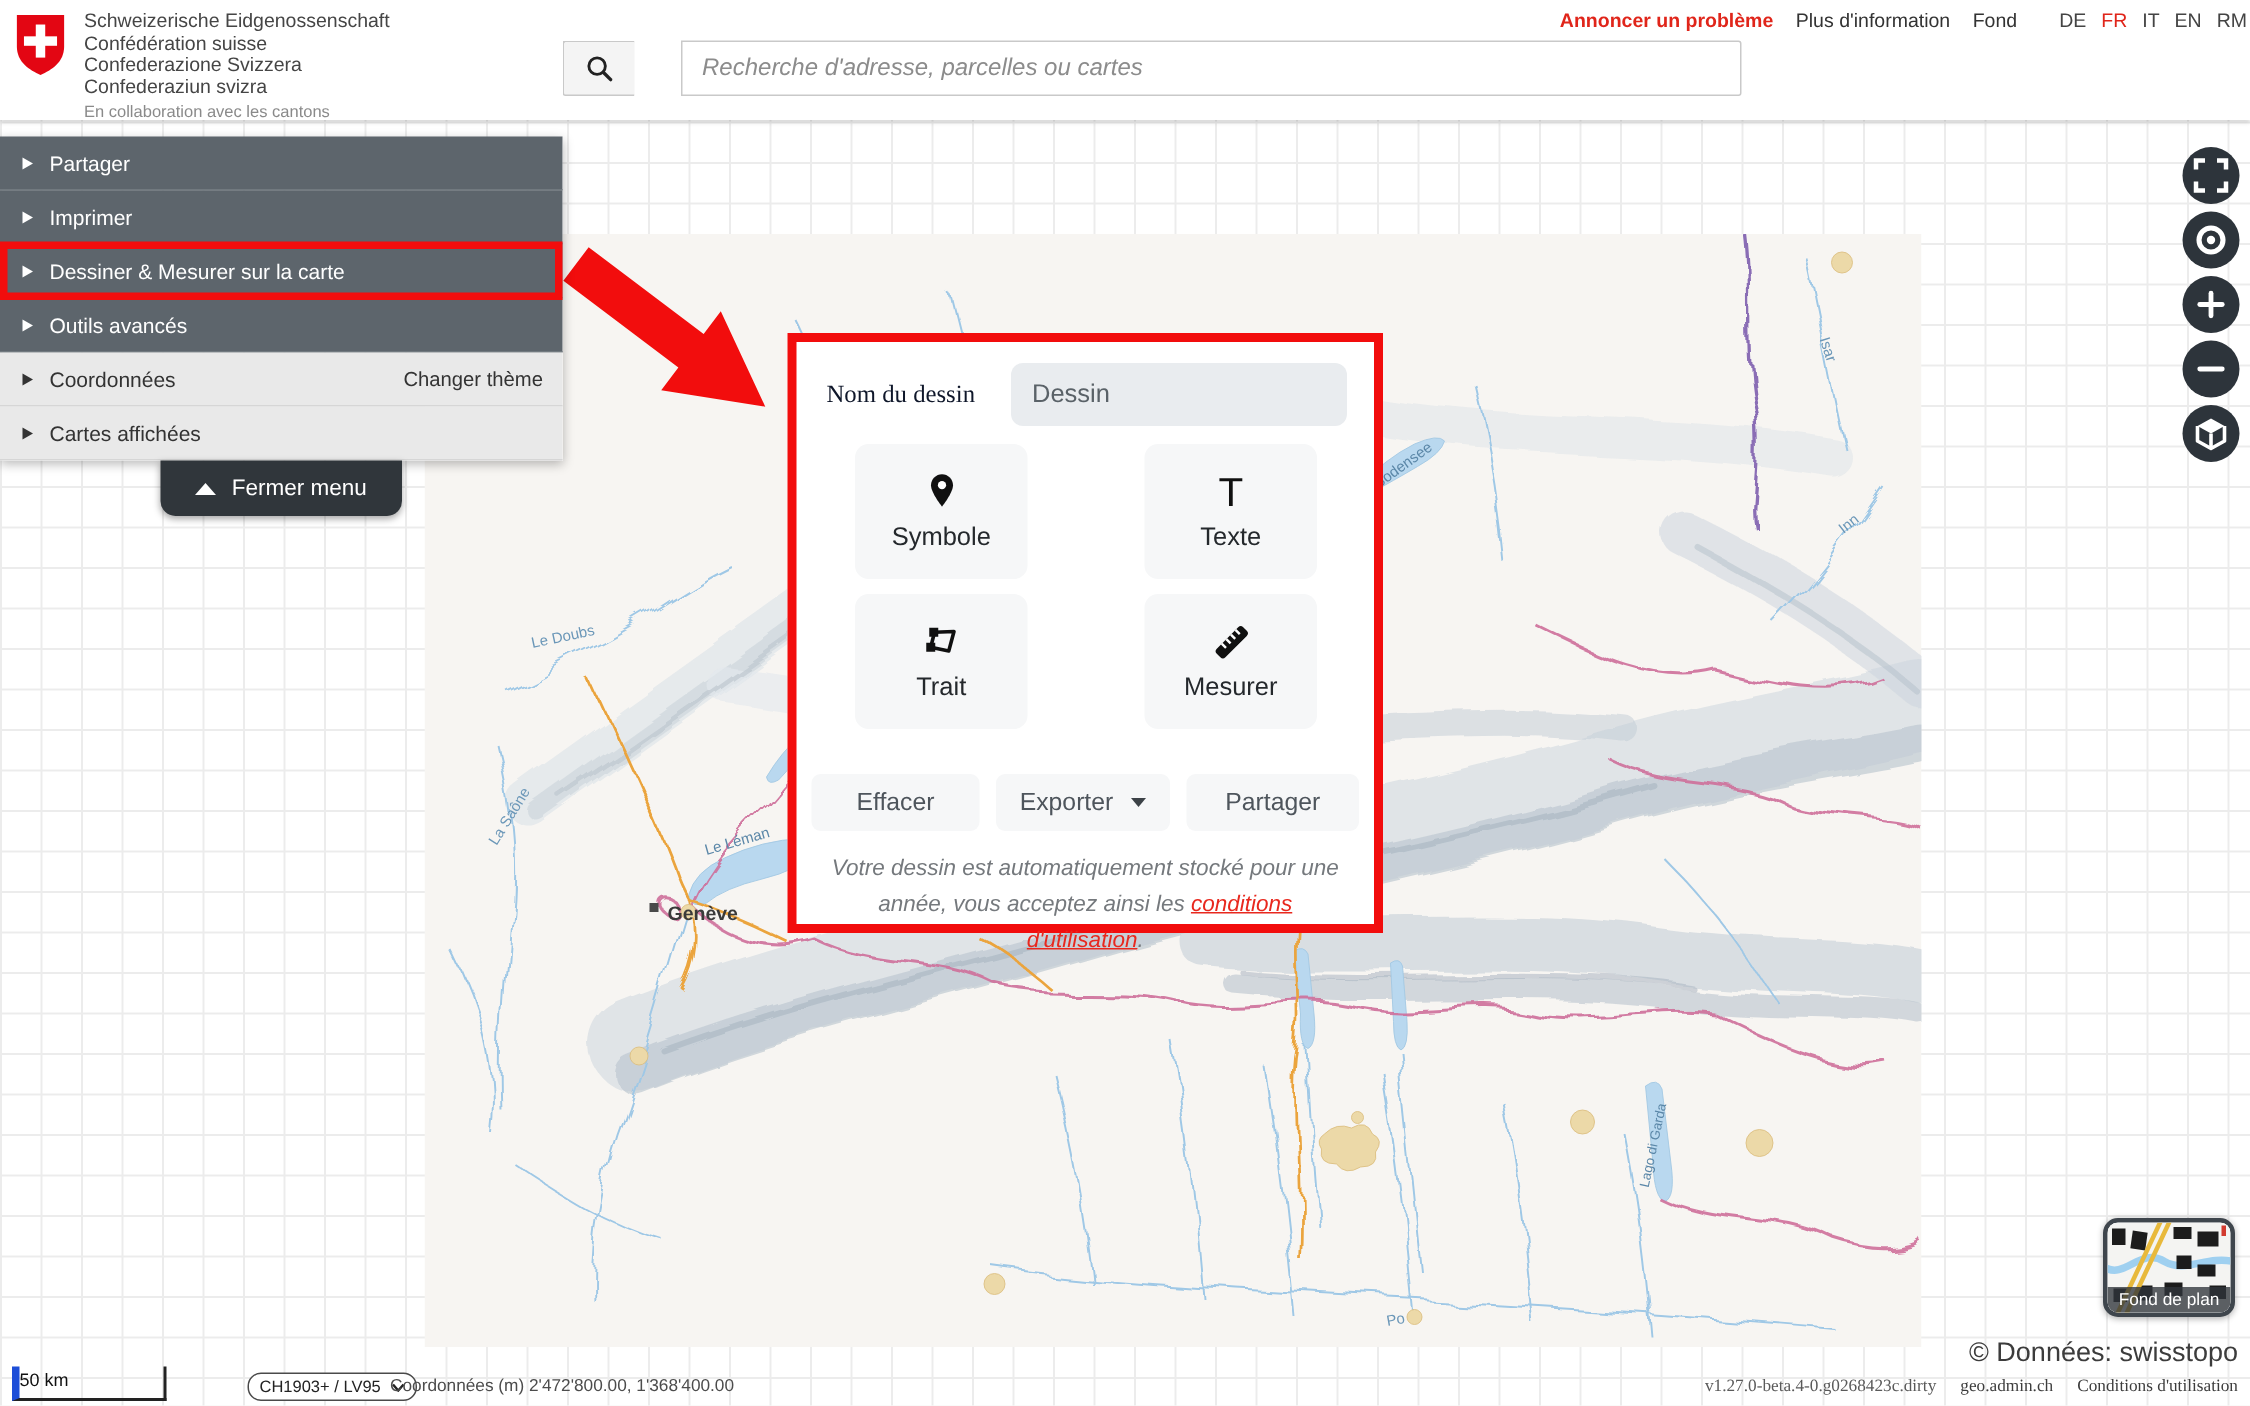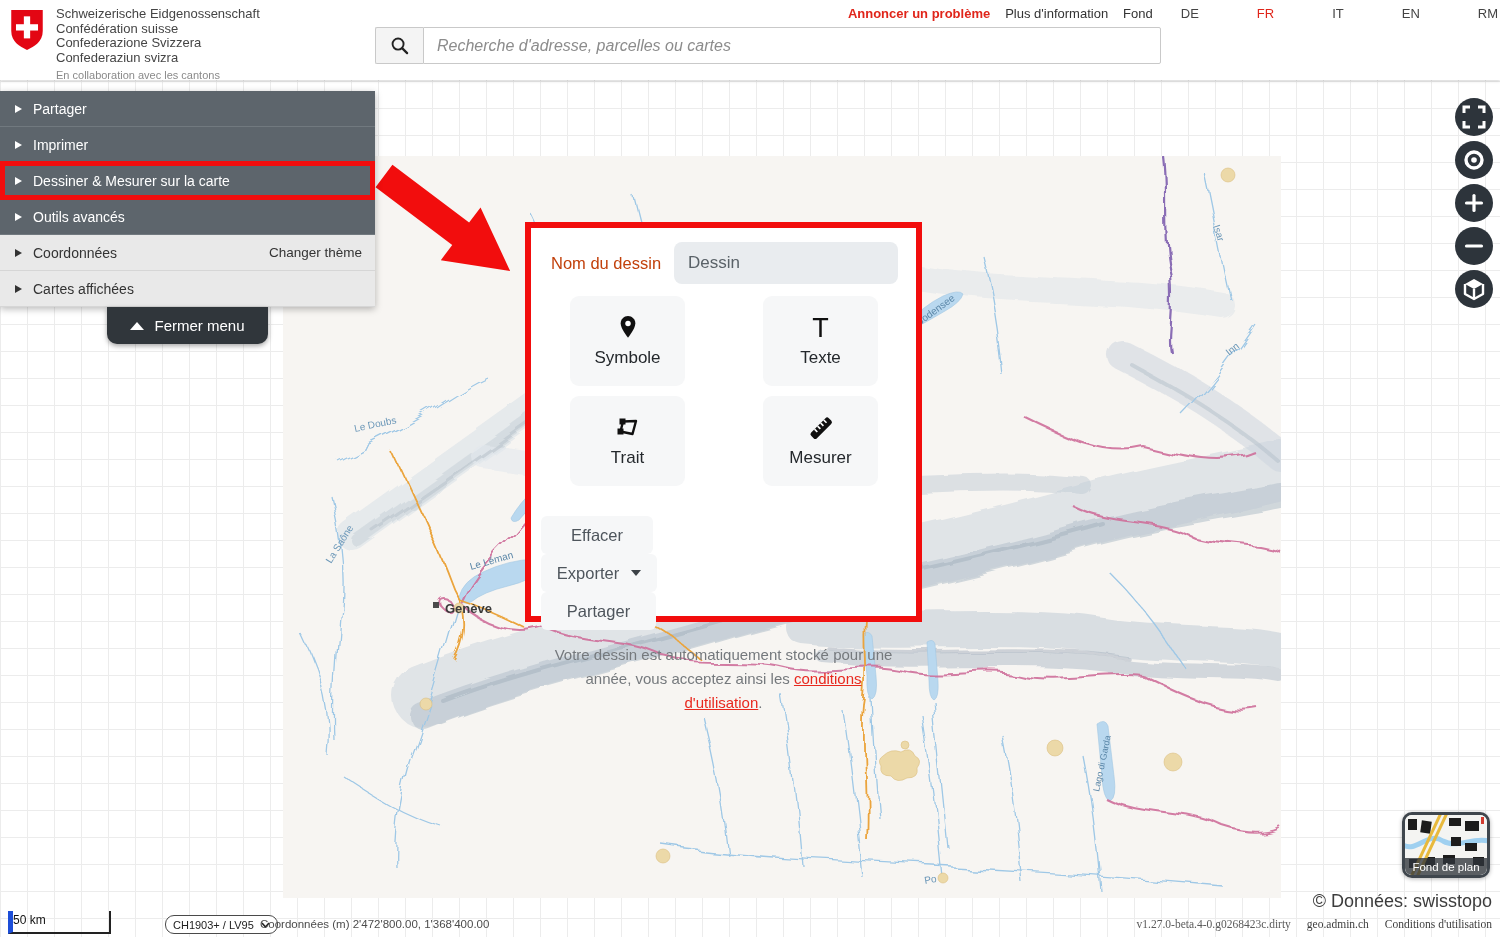--- a/index.html
+++ b/index.html
@@ -15,24 +15,24 @@
   
   .header{position:absolute;top:0;left:0;width:1500px;height:80px;background:#fff;z-index:40;
           box-shadow:0 1px 3px rgba(0,0,0,.18);}
   .logo{position:absolute;top:7px;left:10px;display:flex;cursor:pointer;}
   .shield{width:34px;height:42px;margin:2px 12px 0 0;}
   .logo-lines{font-size:13px;line-height:14.6px;color:#454545;}
   .logo-tagline{font-size:11px;color:#8a8a8a;margin-top:4px;}
   .top-links{position:absolute;top:6px;right:2px;display:flex;align-items:center;font-size:13px;color:#333;}
   .top-links .lnk{margin-left:15px;cursor:pointer;white-space:nowrap;}
   .report{color:#e0251a;font-weight:bold;}
-  .langs{display:flex;margin-left:18px;gap:48px;}
+  .langs{display:flex;margin-left:18px;}
   .lang{margin-left:10px;cursor:pointer;color:#444;}
   .lang.active{color:#e0251a;}
-  .search{position:absolute;left:375px;top:27px;height:37px;display:flex;width:786px;}
+  .search{position:absolute;left:375px;top:27px;height:37px;display:flex;width:786px;gap:31px;}
   .search-btn{width:47px;background:#f4f4f4;border:1px solid #c9c9c9;border-right:none;
               border-radius:2px 0 0 2px;display:flex;align-items:center;justify-content:center;cursor:pointer;}
   .search-input{flex:1;border:1px solid #c9c9c9;border-radius:0 2px 2px 0;font-style:italic;
                 font-size:16px;color:#555;padding:0 13px;outline:none;
                 font-family:"Liberation Sans",sans-serif;}
   .search-input::placeholder{color:#8c8c8c;font-style:italic;}
   
   .menu{position:absolute;top:91px;left:0;width:375px;z-index:25;box-shadow:0 2px 7px rgba(0,0,0,.28);}
   .menu-item{height:35px;display:flex;align-items:center;padding-left:15px;position:relative;
              font-size:14px;cursor:pointer;}
@@ -47,36 +47,36 @@
              color:#fff;font-size:15px;border-radius:0 0 10px 10px;display:flex;align-items:center;
              justify-content:center;z-index:25;cursor:pointer;box-shadow:0 2px 5px rgba(0,0,0,.35);}
   .tri-up{width:0;height:0;border-left:7px solid transparent;border-right:7px solid transparent;
           border-bottom:8px solid #fff;margin-right:10px;}
   
   .map{position:absolute;left:283px;top:156px;width:998px;height:742px;z-index:1;cursor:grab;}
   
   .panel{position:absolute;left:525px;top:222px;width:397px;height:400px;box-sizing:border-box;
          background:#fff;border:6px solid #f20d0d;z-index:20;padding-top:14px;}
   .name-row{display:flex;align-items:center;padding:0 18px 0 20px;}
-  .name-label{font-size:16.5px;color:#c2410c;}
+  .name-label{font-size:16.5px;color:#0f172a;font-family:Liberation Serif, serif;}
   .name-input{margin-left:auto;width:196px;height:42px;background:#e9ecef;border:none;border-radius:8px;
               font-size:17px;color:#5a6268;padding:0 14px;outline:none;font-family:"Liberation Sans",sans-serif;}
   .tiles{margin-top:12px;display:grid;grid-template-columns:115px 115px;justify-content:space-between;
          row-gap:10px;padding:0 38px 0 39px;}
   .tile{height:90px;background:#f6f7f8;border-radius:9px;display:flex;flex-direction:column;
         align-items:center;justify-content:center;gap:7px;font-size:17px;color:#24282c;cursor:pointer;}
   .tile .tglyph{height:26px;display:flex;align-items:center;justify-content:center;}
   .t-letter{font-size:27px;font-weight:500;color:#101010;line-height:26px;}
-  .actions{margin-top:30px;display:flex;justify-content:space-between;padding:0 10px;flex-direction:column;}
+  .actions{margin-top:30px;display:flex;justify-content:space-between;padding:0 10px;}
   .abtn{height:38px;background:#f6f7f8;border-radius:6px;display:flex;align-items:center;
         justify-content:center;font-size:16.5px;color:#4e555c;cursor:pointer;}
   .abtn.w1{width:112px}.abtn.w2{width:116px}.abtn.w3{width:115px}
   .caret{width:0;height:0;border-left:5px solid transparent;border-right:5px solid transparent;
          border-top:6px solid #3c4247;margin-left:12px;}
-  .disclaimer{margin-top:13px;text-align:center;font-size:15px;color:#75797d;line-height:24px;padding:0 22px;}
+  .disclaimer{margin-top:13px;text-align:center;font-size:15px;color:#75797d;line-height:24px;padding:0 22px;font-style:italic;}
   .terms-link{color:#e8281e;text-decoration:underline;cursor:pointer;}
   
   .arrow{position:absolute;left:370px;top:158px;z-index:22;pointer-events:none;}
   
   .ctrl{position:absolute;left:1455px;width:38px;height:38px;border-radius:50%;background:#2d343b;
         display:flex;align-items:center;justify-content:center;z-index:15;cursor:pointer;}
   
   .basemap{position:absolute;left:1402px;top:812px;width:88px;height:66px;border:3px solid #3f464d;
            border-radius:10px;overflow:hidden;background:#fff;z-index:15;cursor:pointer;
            box-shadow:0 1px 4px rgba(0,0,0,.3);box-sizing:border-box;}

